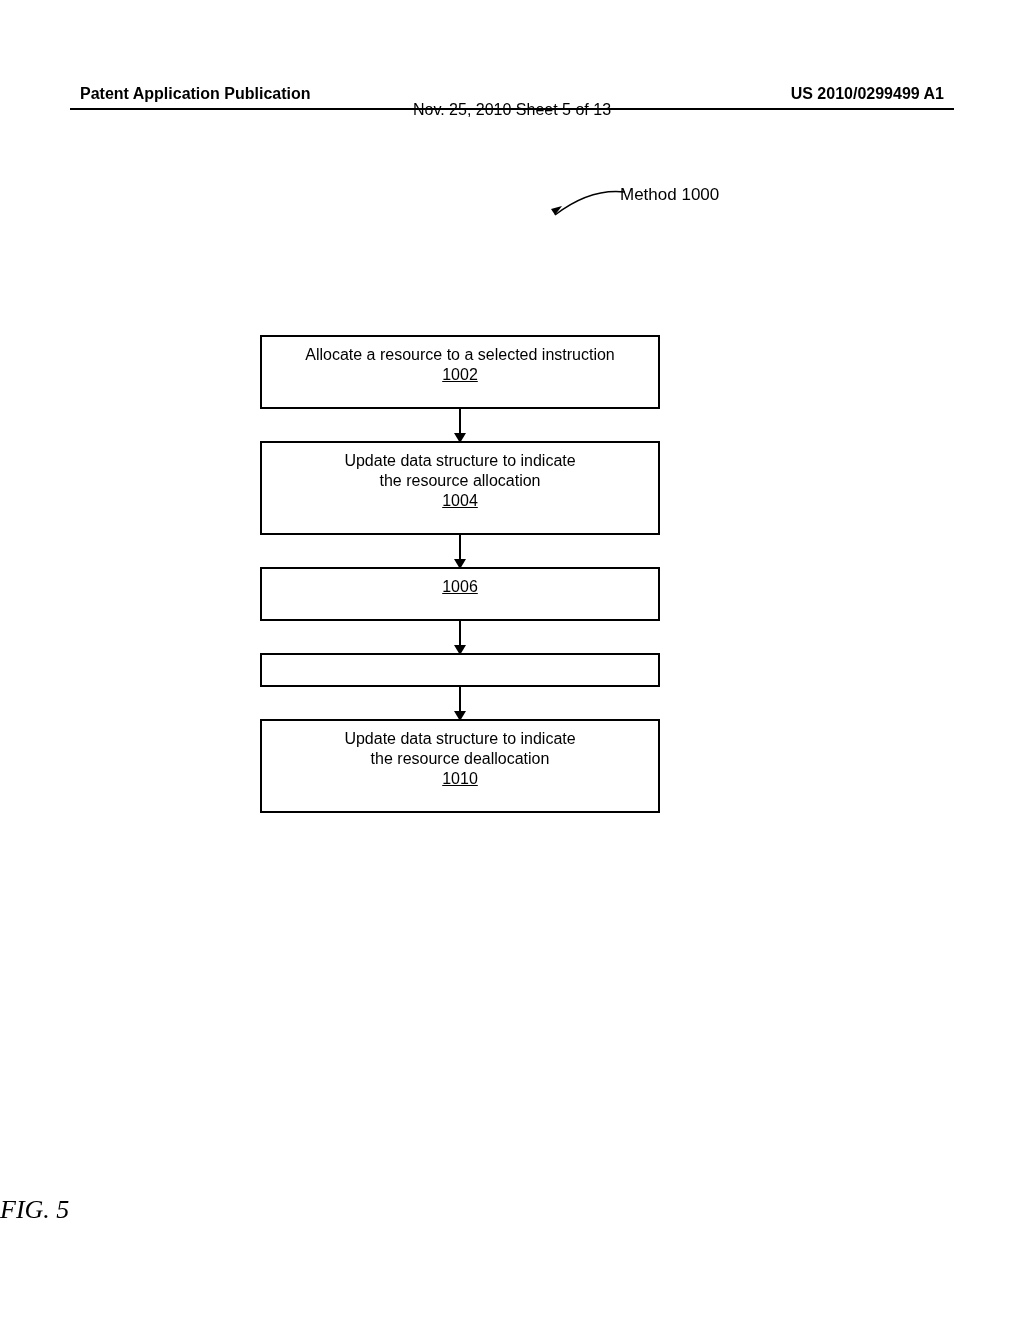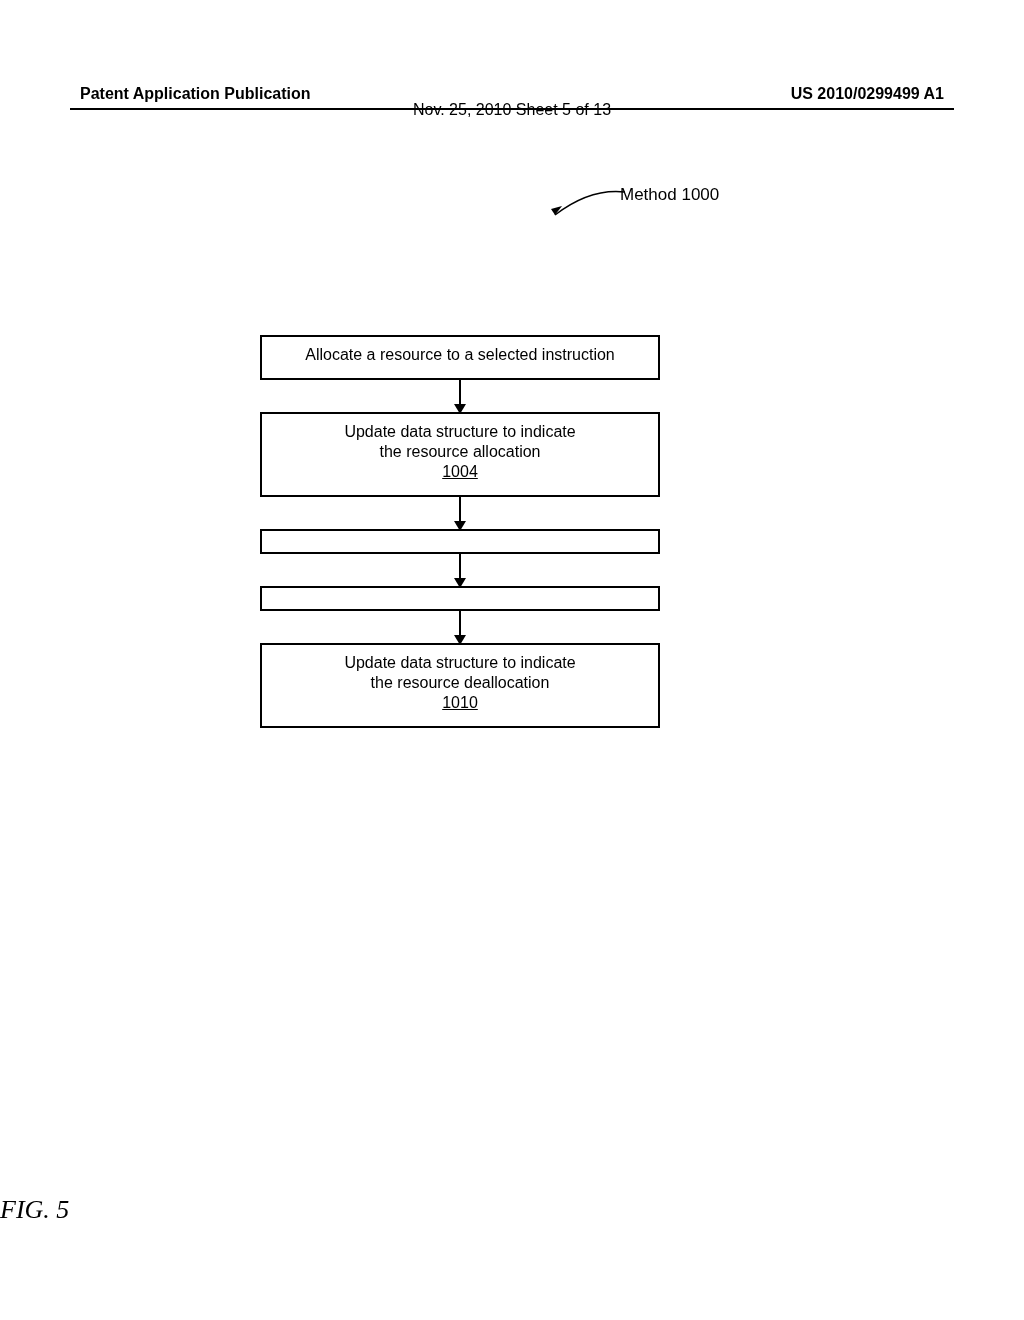--- a/index.html
+++ b/index.html
@@ -64,21 +64,21 @@
   }
 
   .flowchart {
     position: absolute;
     top: 335px;
     left: 260px;
     width: 400px;
   }
   .flow-box {
     border: 2px solid #000;
-    padding: 8px 12px 13px 12px;
+    padding: 8px 12px 22px 12px;
     text-align: center;
     font-size: 16px;
     line-height: 1.25;
     background: #fff;
     position: relative;
   }
   .flow-box .ref {
     text-decoration: underline;
     display: block;
   }
@@ -132,36 +132,38 @@
 <svg class="method-curve" viewBox="0 0 90 40">
   <path d="M 85 12 Q 50 8 15 35" stroke="#000" stroke-width="1.5" fill="none"></path>
   <polygon points="15,35 22,26 11,29" fill="#000"></polygon>
 </svg>
 <div class="method-label">Method 1000</div>
 
 <div class="flowchart">
 
   <div class="flow-box">
     <span>Allocate a resource to a selected instruction</span>
+    <span class="ref">1002</span>
   </div>
   <div class="arrow">
     <div class="arrow-line"></div>
       <div class="arrow-head"></div>
   </div>
 
   <div class="flow-box">
     <span>Update data structure to indicate<br>the resource allocation</span>
     <span class="ref">1004</span>
   </div>
   <div class="arrow">
     <div class="arrow-line"></div>
       <div class="arrow-head"></div>
   </div>
 
   <div class="flow-box">
+    <span class="ref">1006</span>
   </div>
   <div class="arrow">
     <div class="arrow-line"></div>
       <div class="arrow-head"></div>
   </div>
 
   <div class="flow-box">
   </div>
   <div class="arrow">
     <div class="arrow-line"></div>

